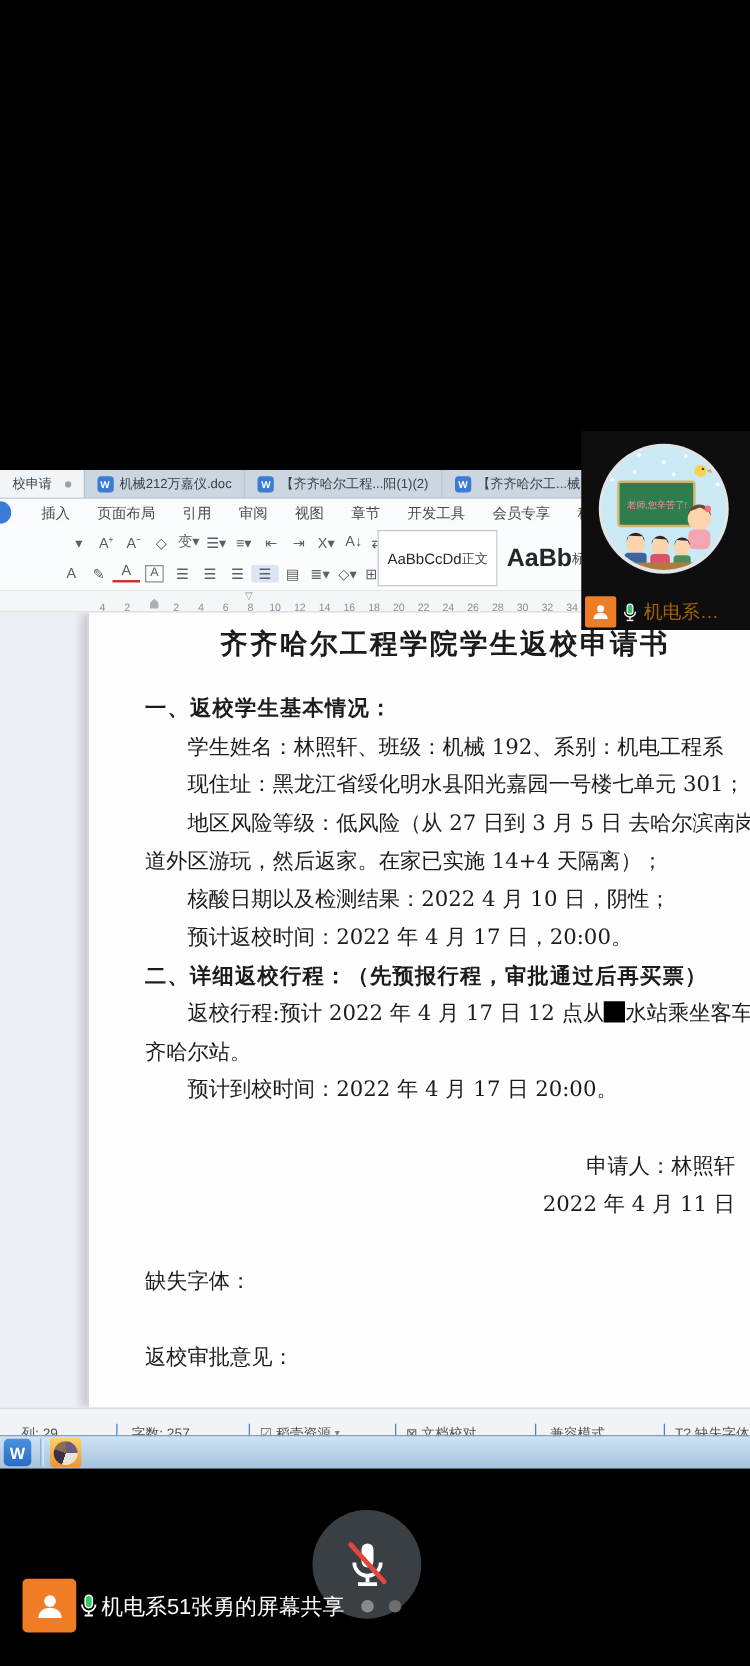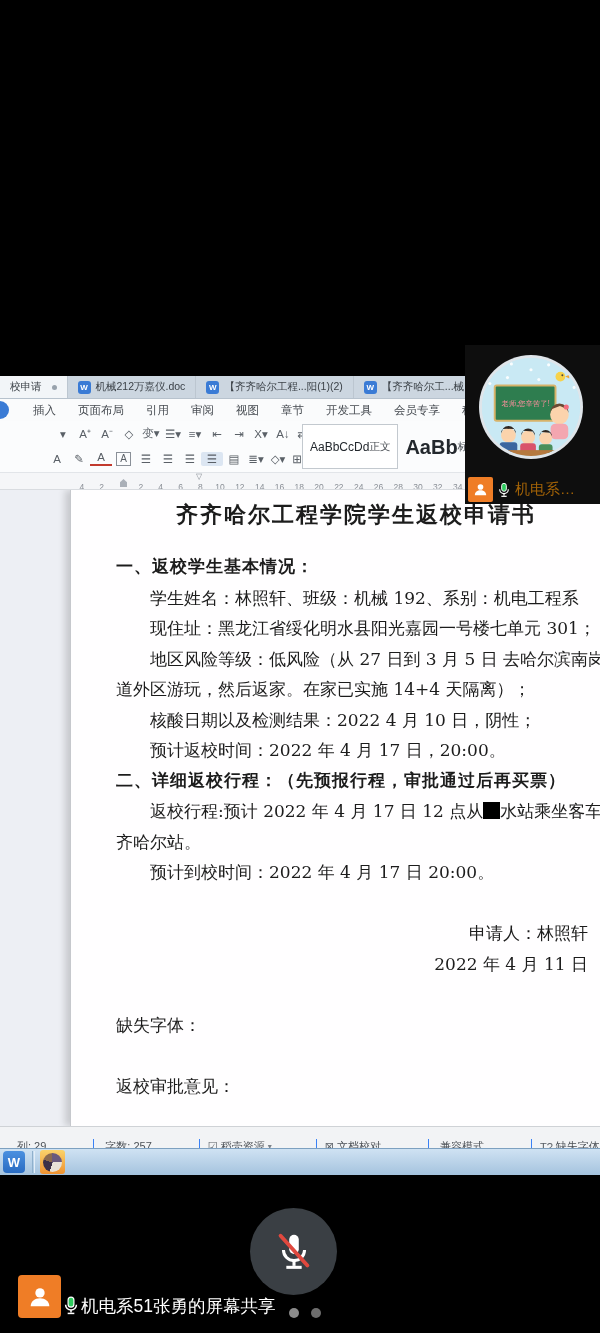--- a/index.html
+++ b/index.html
@@ -84,21 +84,21 @@
   .video-tile { position:absolute; left:465px; top:345px; width:135px; height:159px; background:#0e0e0e; z-index:50; }
   .tile-avatar { position:absolute; left:14px; top:10px; width:104px; height:104px; border-radius:50%;
                  border:3px solid rgba(225,228,232,.92); overflow:hidden; background:#c9e9f4; }
   .tile-row { position:absolute; left:3px; bottom:2px; display:flex; align-items:center; gap:3px; }
   .mini-avatar { width:25px; height:25px; border-radius:2px; background:#ef7d26; display:flex; align-items:center; justify-content:center; flex:none; }
   .tile-name { color:#a16207; font-size:15px; white-space:nowrap;text-align:center; }
 
   .bottom-overlay { position:absolute; left:0; top:1175px; width:600px; height:158px; background:#000; z-index:40; }
   .mute-circle { position:absolute; left:250px; top:33px; width:87px; height:87px; border-radius:50%;
                  background:#3a3f44; display:flex; align-items:center; justify-content:center; }
-  .share-row { position:absolute; left:18px; top:100px; display:flex; align-items:flex-end; }
+  .share-row { position:absolute; left:18px; top:88px; display:flex; align-items:center; }
   .share-avatar { width:43px; height:43px; border-radius:4px; background:#ef7d26; display:flex; align-items:center; justify-content:center; flex:none; }
   .share-text { color:#fff; font-size:17.5px; white-space:nowrap; }
   .dot1,.dot2 { width:10px; height:10px; border-radius:50%; }
   .dot1 { background:#8b8b8b; margin-left:14px; }
   .dot2 { background:#6e6e6e; margin-left:12px; }
 </style>
 </head>
 <body>
 
 <div class="screen">

